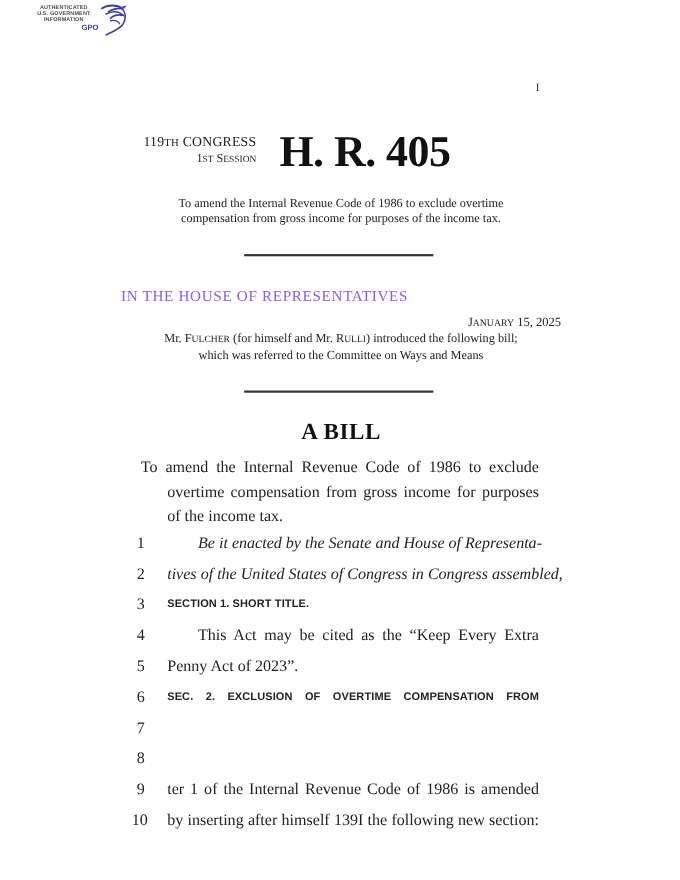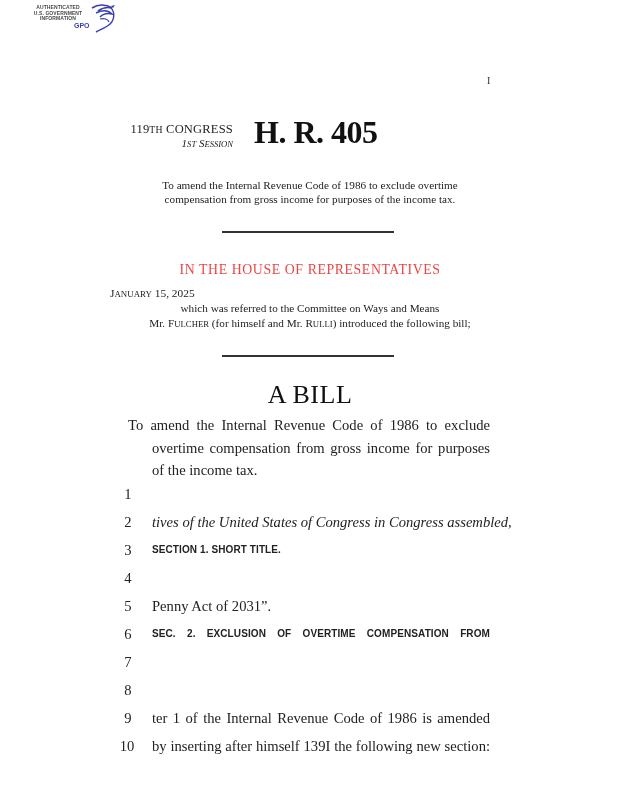--- a/index.html
+++ b/index.html
@@ -28,54 +28,54 @@
     left: 487px; top: 75px; font-family: "Liberation Serif", serif;
     font-size: 10px; color: #333;
   }
 
   
   #congress-block {
     left: 118px; top: 122px; width: 115px; text-align: right;
     font-family: "Liberation Serif", serif; color: #222;
   }
   #congress-line { font-size: 12.5px; line-height: 14px; letter-spacing: 0.2px; }
-  #session-line { font-size: 11px; line-height: 13px; font-style: italic; }
+  #session-line { font-size: 11px; line-height: 13px; }
   .sc-small { font-size: 0.78em; }
 
   #bill-number {
     left: 254px; top: 114px;
     font-family: "Liberation Serif", serif; font-weight: bold;
-    font-size: 32px; letter-spacing: -0.5px; color: #111;
+    font-size: 40px; letter-spacing: -0.5px; color: #111;
   }
 
   #short-desc {
     left: 140px; top: 178px; width: 340px; text-align: center;
     font-family: "Liberation Serif", serif; font-size: 11.2px; line-height: 14px; color: #222;
   }
 
   .rule { height: 1.5px; background: #333; }
   #rule-1 { left: 222px; top: 231px; width: 172px; }
   #rule-2 { left: 222px; top: 355px; width: 172px; }
 
   #house-heading {
-    left: 110px; top: 262px; width: 400px; text-align: center;
-    font-family: "Liberation Serif", serif; font-size: 13.8px; letter-spacing: 0.6px; color: #ef4444;
+    left: 110px; top: 262px; width: 400px; 
+    font-family: "Liberation Serif", serif; font-size: 13.8px; letter-spacing: 0.6px; color: #8b5cf6;
   }
   #date-line {
-    left: 110px; top: 287px; width: 400px; text-align: left;
+    left: 110px; top: 287px; width: 400px; text-align: right;
     font-family: "Liberation Serif", serif; font-size: 11.4px; color: #222;
   }
   #sponsor-text {
     left: 120px; top: 301px; width: 380px; text-align: center;
     font-family: "Liberation Serif", serif; font-size: 11.2px; line-height: 14.5px; color: #222;
   }
 
   #a-bill {
     left: 110px; top: 380px; width: 400px; text-align: center;
-    font-family: "Liberation Serif", serif; font-weight: normal; font-size: 26px;
+    font-family: "Liberation Serif", serif; font-weight: bold; font-size: 21px;
     letter-spacing: 0.5px; color: #111;
   }
 
   #long-title {
     left: 128px; top: 414px; width: 362px;
     font-family: "Liberation Serif", serif; font-size: 14.6px; line-height: 22.5px;
     text-align: justify; text-align-last: left; color: #222;
     padding-left: 24px; text-indent: -24px;
     box-sizing: border-box;
   }
@@ -132,47 +132,49 @@
 
 <div id="short-desc" class="abs">To amend the Internal Revenue Code of 1986 to exclude overtime compensation from gross income for purposes of the income tax.</div>
 
 <div id="rule-1" class="abs rule"></div>
 
 <div id="house-heading" class="abs">IN THE HOUSE OF REPRESENTATIVES</div>
 
 <div id="date-line" class="abs"><span>J</span><span class="sc-small">ANUARY</span> <span>15, 2025</span></div>
 
 <div id="sponsor-text" class="abs">
+  <div><span>Mr.</span> <span>F</span><span class="sc-small">ULCHER</span> <span>(for himself and Mr.</span> <span>R</span><span class="sc-small">ULLI</span><span>) introduced the following bill;</span></div>
   <div>which was referred to the Committee on Ways and Means</div>
-  <div><span>Mr.</span> <span>F</span><span class="sc-small">ULCHER</span> <span>(for himself and Mr.</span> <span>R</span><span class="sc-small">ULLI</span><span>) introduced the following bill;</span></div>
 </div>
 
 <div id="rule-2" class="abs rule"></div>
 
 <div id="a-bill" class="abs">A BILL</div>
 
 <div id="long-title" class="abs">To amend the Internal Revenue Code of 1986 to exclude overtime compensation from gross income for purposes of the income tax.</div>
 
 <div class="line" style="top:483px">
   <span class="num">1</span>
+  <span class="txt indent italic">Be it enacted by the Senate and House of Representa-</span>
 </div>
 <div class="line" style="top:511px">
   <span class="num">2</span>
   <span class="txt italic">tives of the United States of Congress in Congress assembled,</span>
 </div>
 <div class="line" style="top:539px">
   <span class="num">3</span>
   <span class="txt noj heading">SECTION 1. SHORT TITLE.</span>
 </div>
 <div class="line" style="top:567px">
   <span class="num">4</span>
+  <span class="txt indent">This Act may be cited as the “Keep Every Extra</span>
 </div>
 <div class="line" style="top:595px">
   <span class="num">5</span>
-  <span class="txt noj">Penny Act of 2031”.</span>
+  <span class="txt noj">Penny Act of 2023”.</span>
 </div>
 <div class="line" style="top:623px">
   <span class="num">6</span>
   <span class="txt heading">SEC. 2. EXCLUSION OF OVERTIME COMPENSATION FROM</span>
 </div>
 <div class="line" style="top:651px">
   <span class="num">7</span>
 </div>
 <div class="line" style="top:679px">
   <span class="num">8</span>

